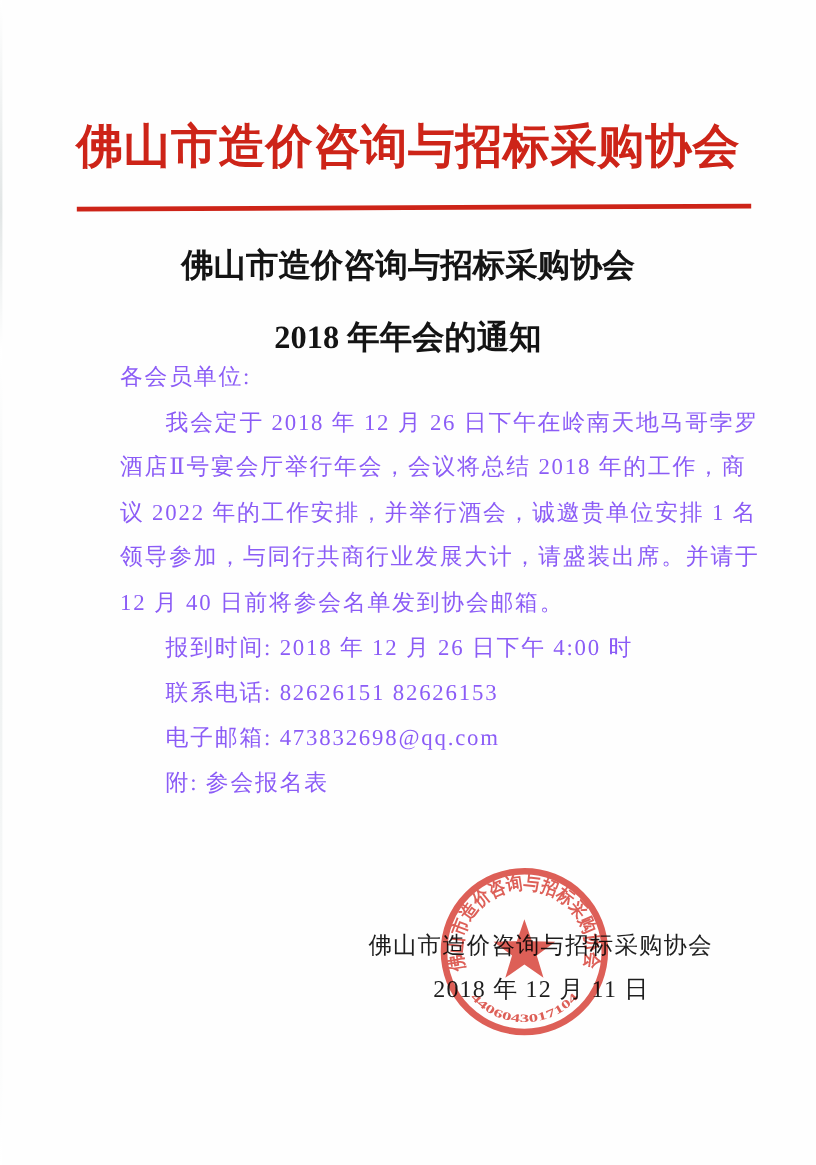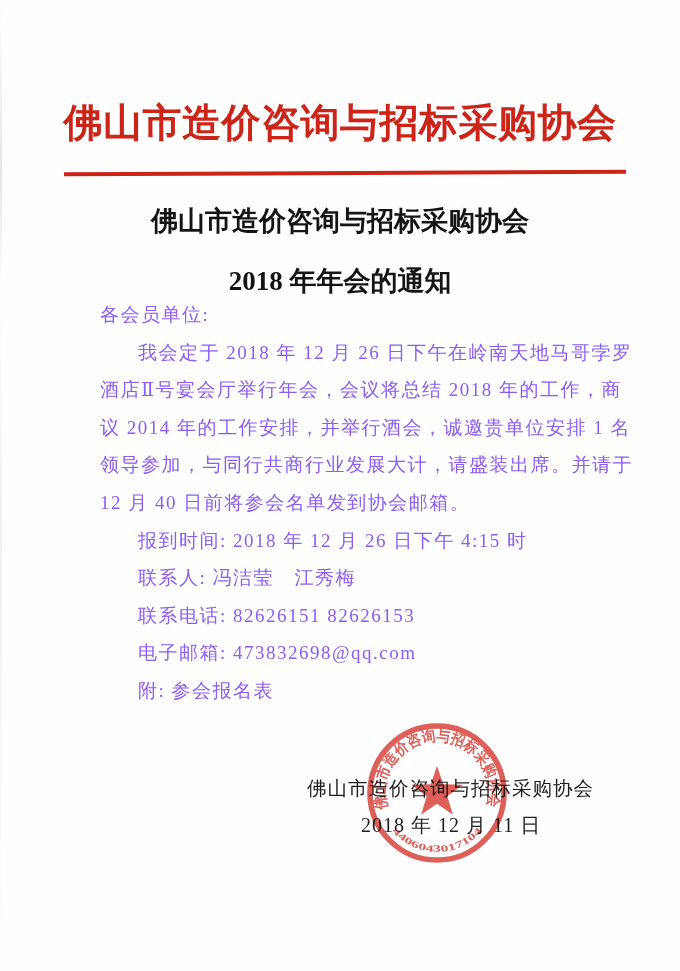--- a/index.html
+++ b/index.html
@@ -109,25 +109,24 @@
 
   <div class="red-rule"></div>
 
   <div class="doc-title t1">佛山市造价咨询与招标采购协会</div>
   <div class="doc-title t2">2018 年年会的通知</div>
 
   <div class="body-block">
     <div class="bline">各会员单位:</div>
     <div class="bline ind">我会定于 2018 年 12 月 26 日下午在岭南天地马哥孛罗</div>
     <div class="bline">酒店Ⅱ号宴会厅举行年会，会议将总结 2018 年的工作，商</div>
-    <div class="bline">议 2014 年的工作安排，并举行酒会，诚邀贵单位安排 1 名</div>
+    <div class="bline">议 2022 年的工作安排，并举行酒会，诚邀贵单位安排 1 名</div>
     <div class="bline">领导参加，与同行共商行业发展大计，请盛装出席。并请于</div>
     <div class="bline">12 月 40 日前将参会名单发到协会邮箱。</div>
-    <div class="bline ind">报到时间: 2018 年 12 月 26 日下午 4:15 时</div>
-    <div class="bline ind">联系人: 冯洁莹　江秀梅</div>
+    <div class="bline ind">报到时间: 2018 年 12 月 26 日下午 4:00 时</div>
     <div class="bline ind">联系电话: 82626151  82626153</div>
     <div class="bline ind">电子邮箱: 473832698@qq.com</div>
     <div class="bline ind">附: 参会报名表</div>
   </div>
 
   <div class="signature-org">佛山市造价咨询与招标采购协会</div>
   <div class="signature-date">2018 年 12 月 11 日</div>
 
   <svg class="seal" viewBox="0 0 166 166">
     <defs>

